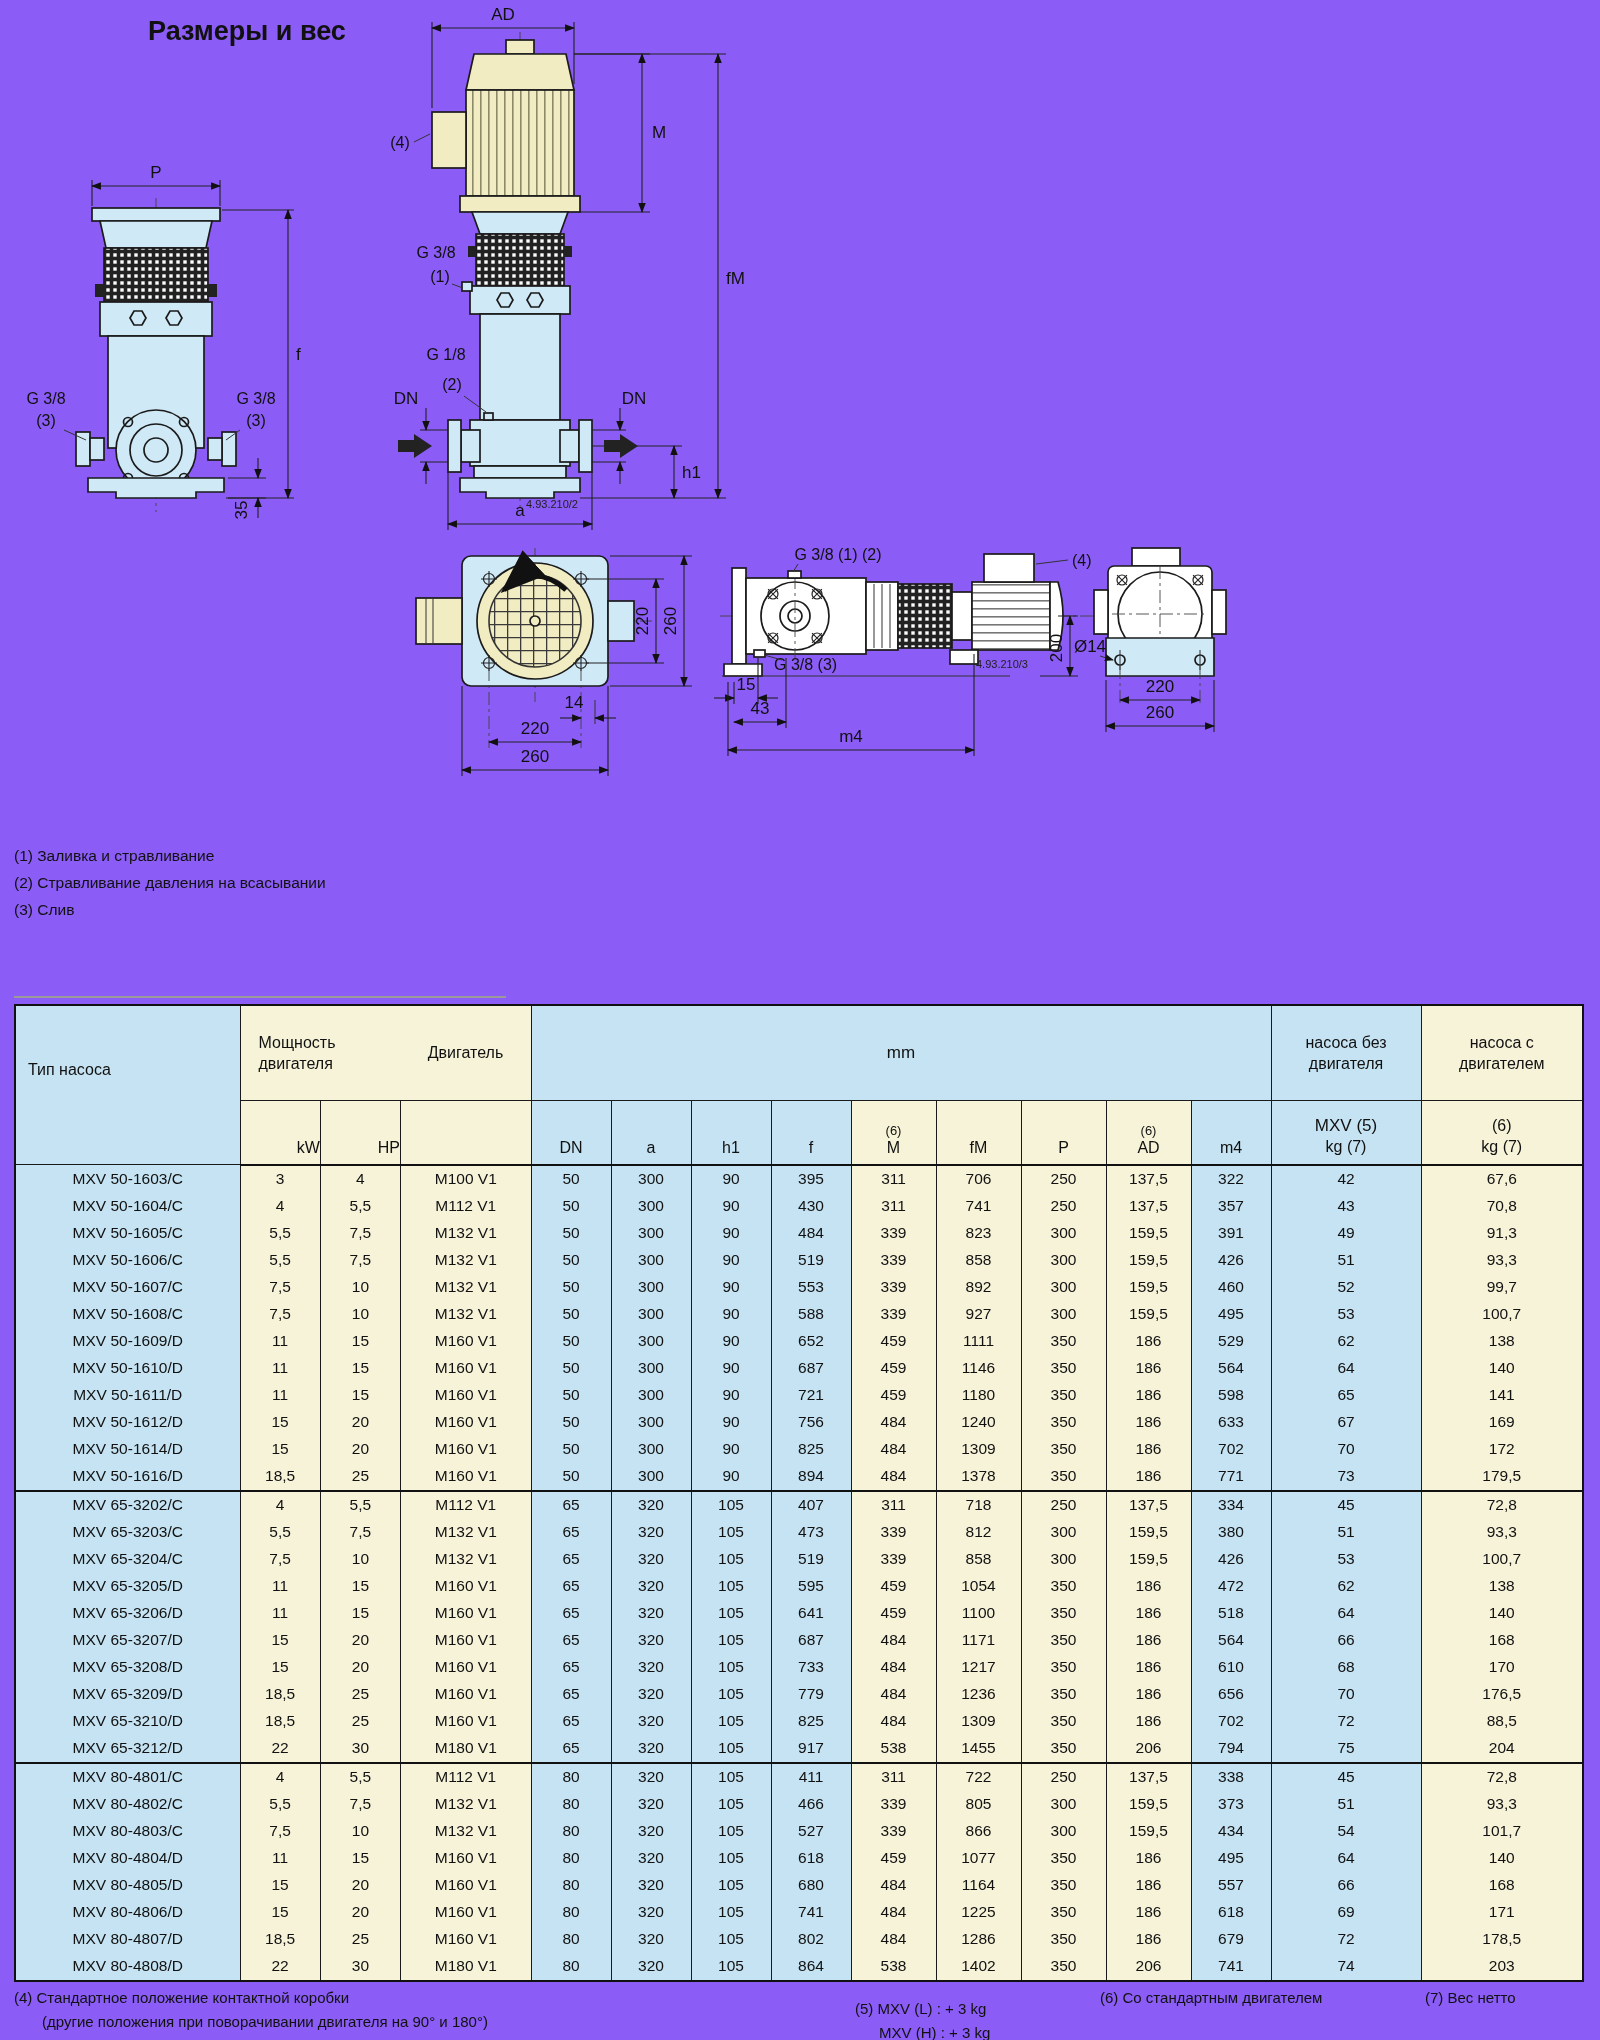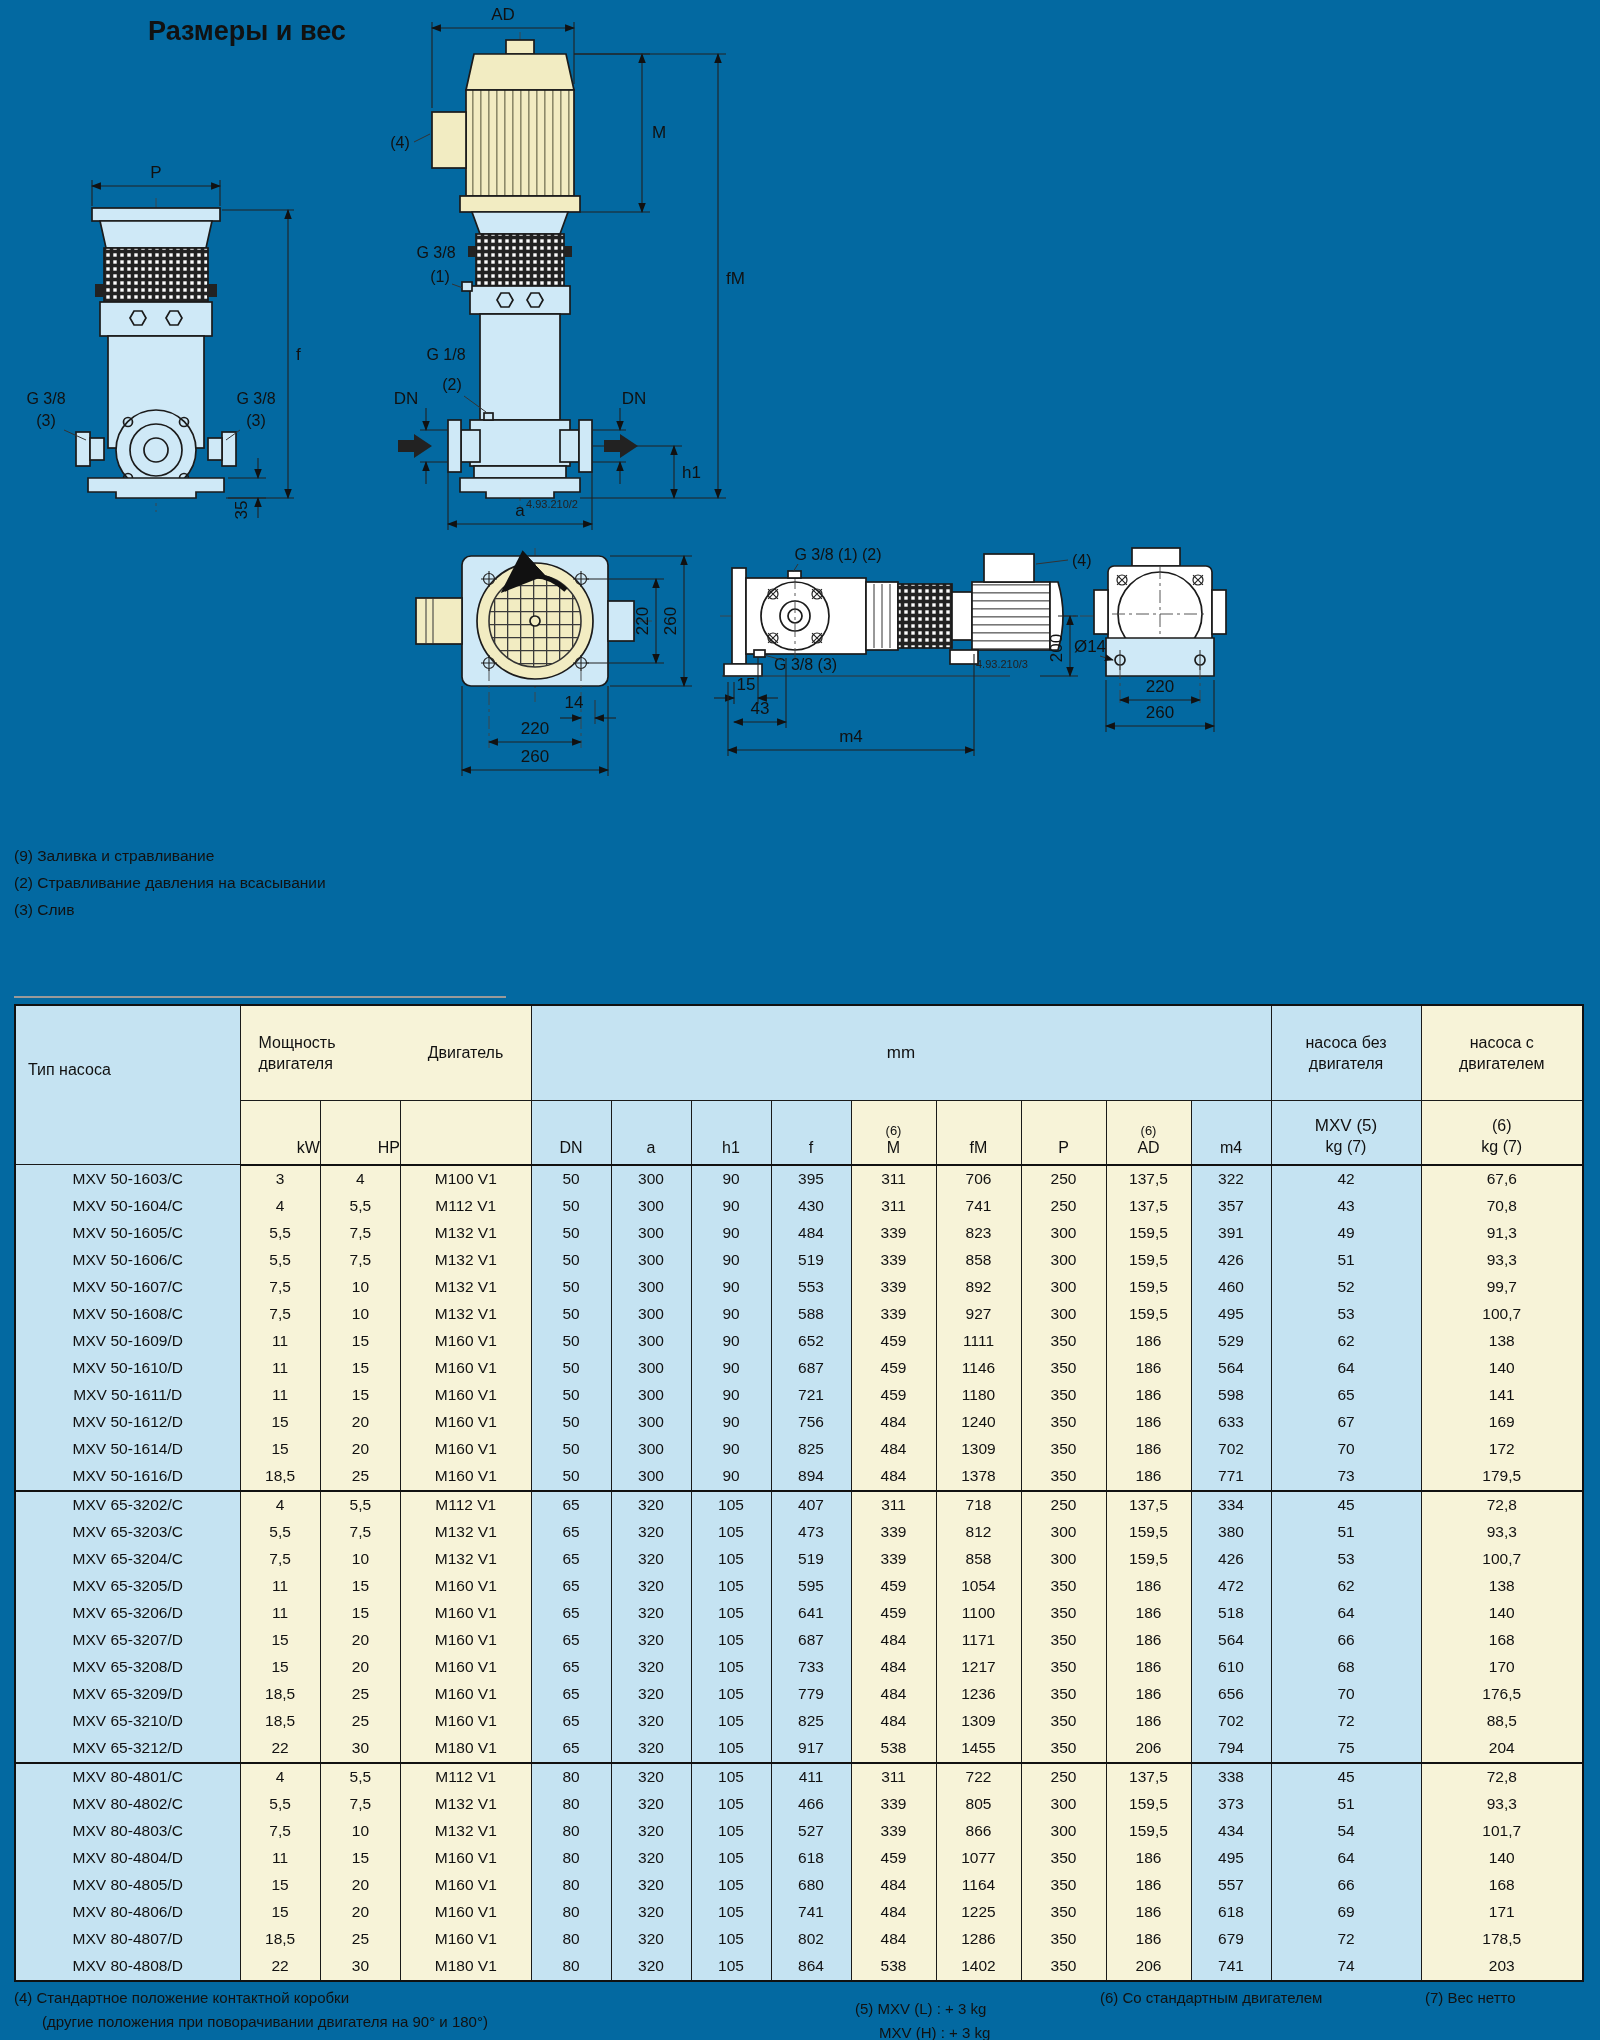--- a/index.html
+++ b/index.html
@@ -1,16 +1,16 @@
 <!DOCTYPE html>
 <html><head>
 <meta charset="utf-8">
 <style>
   html,body{margin:0;padding:0;background:#fff;}
-  .page{position:relative;width:1600px;height:2040px;background:#0369a1;
+  .page{position:relative;width:1600px;height:2040px;background:#8b5cf6;
         font-family:"Liberation Sans",sans-serif;color:#111;overflow:hidden;}
   .page-title{position:absolute;left:148px;top:16px;font-size:27px;font-weight:bold;}
   .notes{position:absolute;left:14px;top:842px;font-size:15.5px;line-height:27px;}
   .rule{position:absolute;left:14px;top:996px;width:492px;height:2px;background:#9a9a9a;}
 
   svg text{font-family:"Liberation Sans",sans-serif;fill:#111;}
   .dimT{font-size:17px;}
   .lblT{font-size:16px;}
   .codeT{font-size:11px;fill:#222;}
   .out{stroke:#1b1b1b;stroke-width:1.7;fill:none;}
@@ -324,21 +324,21 @@
       <path class="cl" d="M1120 666 V706 M1200 666 V706"></path>
       <line class="dim" x1="1120" y1="700" x2="1200" y2="700" marker-start="url(#mE)" marker-end="url(#mE)"></line>
       <text class="dimT" x="1160" y="692" text-anchor="middle">220</text>
       <path class="dim" d="M1106 680 V732 M1214 680 V732"></path>
       <line class="dim" x1="1106" y1="726" x2="1214" y2="726" marker-start="url(#mE)" marker-end="url(#mE)"></line>
       <text class="dimT" x="1160" y="718" text-anchor="middle">260</text>
     </g>
   </svg>
 
   <div class="notes">
-    <div>(9) Заливка и стравливание</div>
+    <div>(1) Заливка и стравливание</div>
     <div>(2) Стравливание давления на всасывании</div>
     <div>(3) Слив</div>
   </div>
 
   <div class="rule"></div>
 
   
   <table class="data">
     <colgroup>
       <col style="width:225px">

